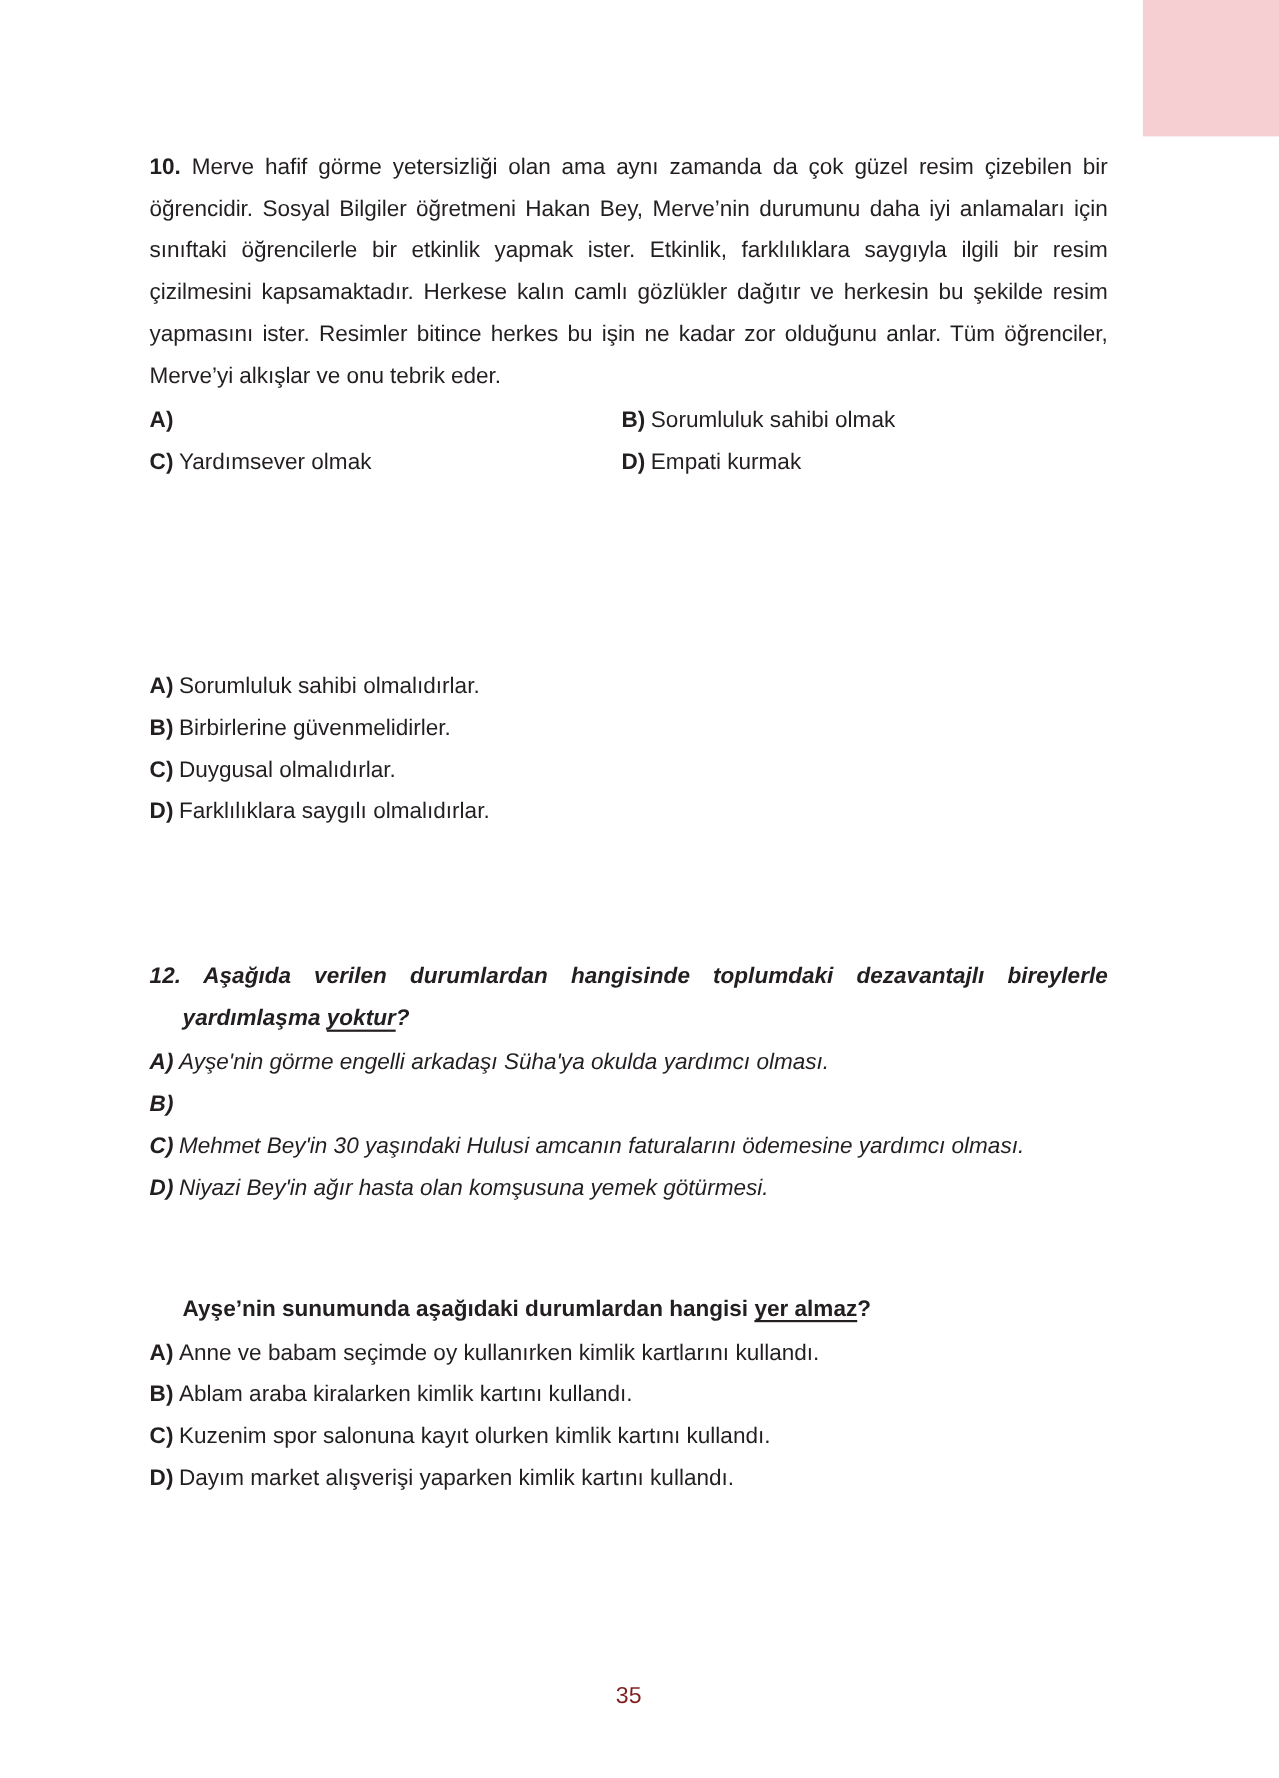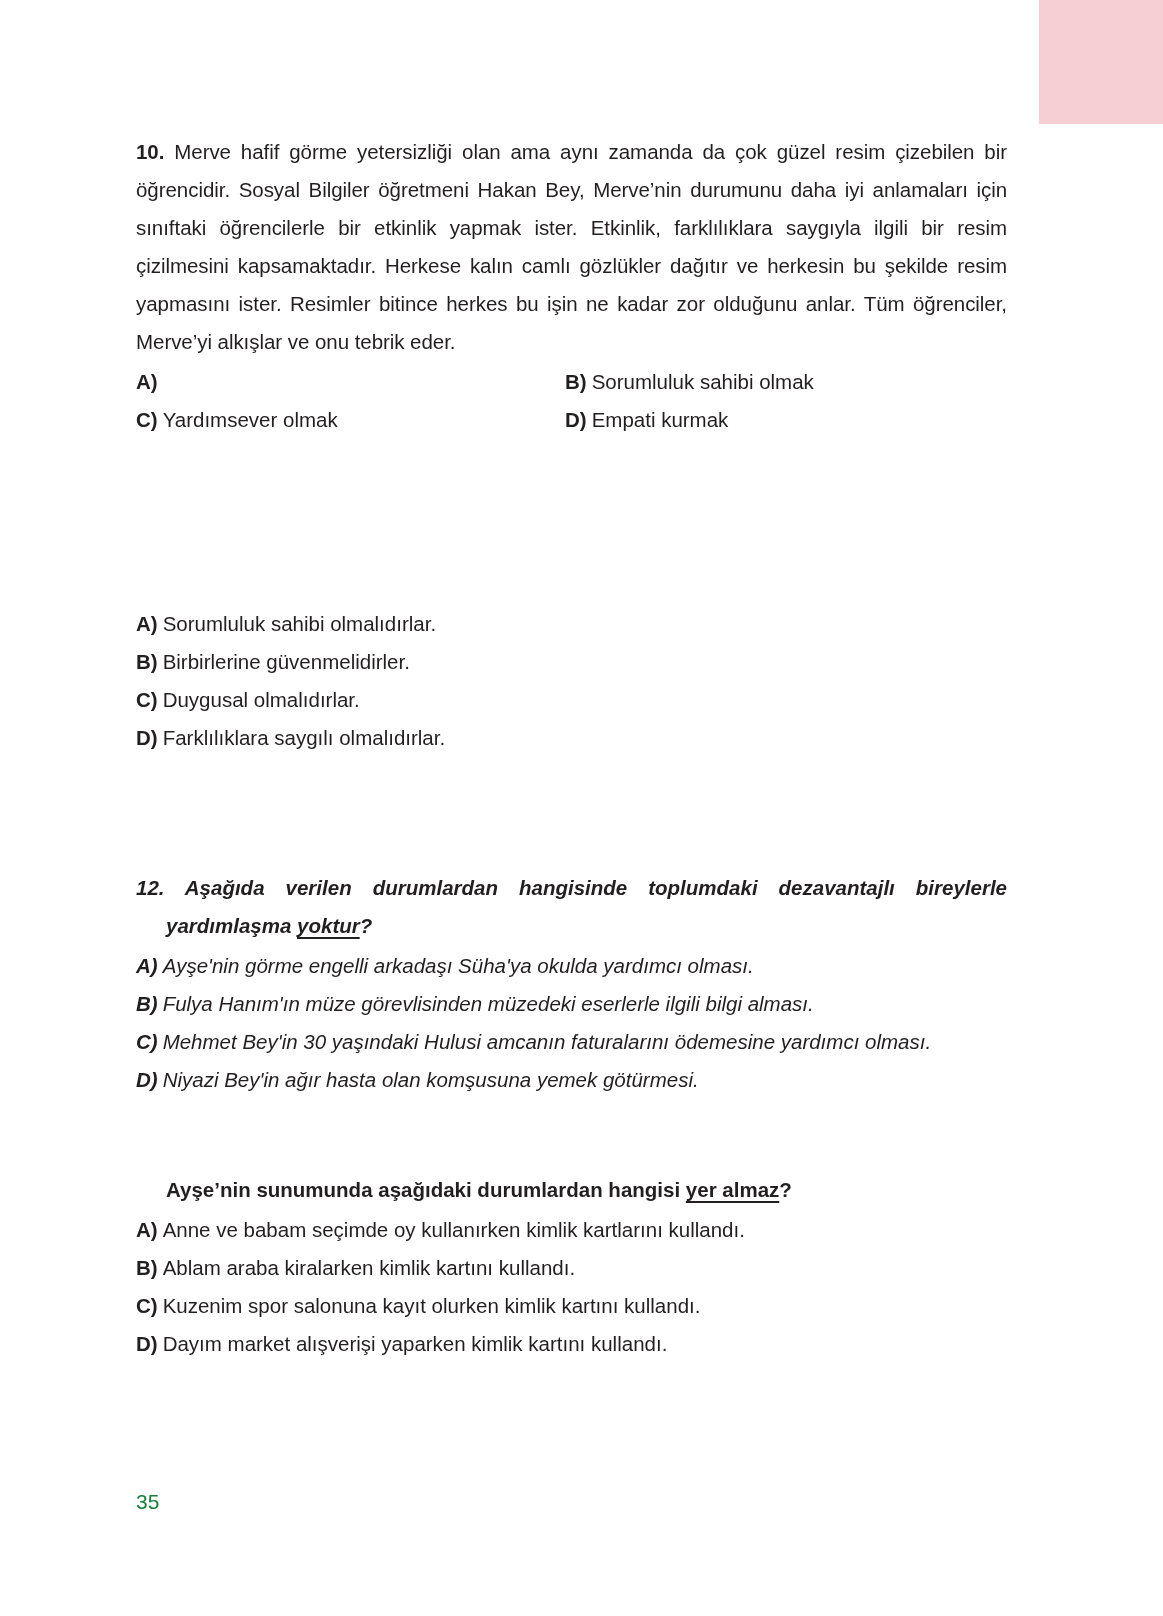--- a/index.html
+++ b/index.html
@@ -102,22 +102,24 @@
     margin-right: 5px;
   }
   .opt.half { width: 429px; }
   .opt.full { width: 871px; white-space: normal; }
 
   
   .page-number {
     position: absolute;
     left: 0;
     width: 871px;
+    text-align: center;
     font-size: 21px;
-    color: #15803d;
+    color: #7f1d1d;
+    margin-top: 40px;
   }
 
   
   #q10 { top: 133px; }
   #q11 { top: 603px; }
   #q12 { top: 869px; font-style: italic; }
   #q13 { top: 1171px; }
   #pageno { top: 1490px; }
 </style>
 </head>
@@ -181,21 +183,20 @@
       <span class="num">12.</span>
       <span>Aşağıda verilen durumlardan hangisinde toplumdaki dezavantajlı bireylerle yardımlaşma </span><span class="u">yoktur</span><span>?</span>
     </div>
     <div class="options">
       <div class="opt full">
         <span class="letter">A)</span>
         <span>Ayşe'nin görme engelli arkadaşı Süha'ya okulda yardımcı olması.</span>
       </div>
       <div class="opt full">
         <span class="letter">B)</span>
-        <span>Fulya Hanım'ın müze görevlisinden müzedeki eserlerle ilgili bilgi alması.</span>
       </div>
       <div class="opt full">
         <span class="letter">C)</span>
         <span>Mehmet Bey'in 30 yaşındaki Hulusi amcanın faturalarını ödemesine yardımcı olması.</span>
       </div>
       <div class="opt full">
         <span class="letter">D)</span>
         <span>Niyazi Bey'in ağır hasta olan komşusuna yemek götürmesi.</span>
       </div>
     </div>

